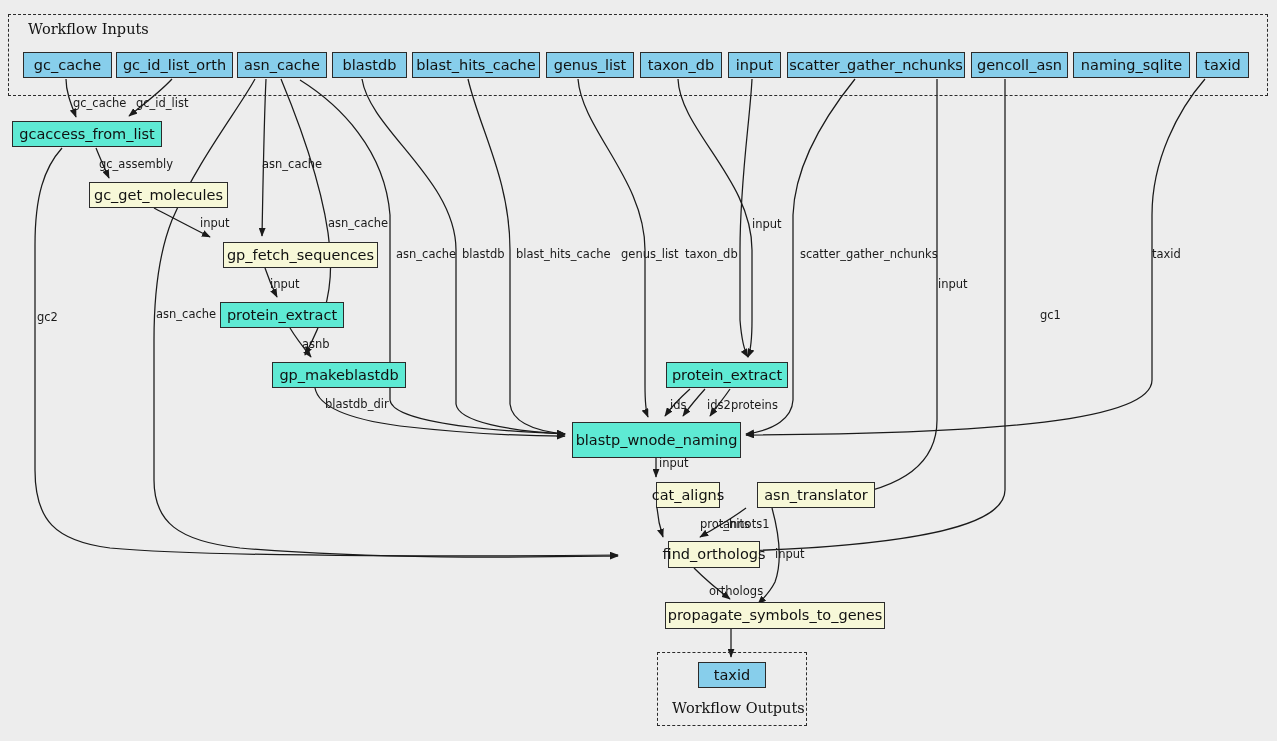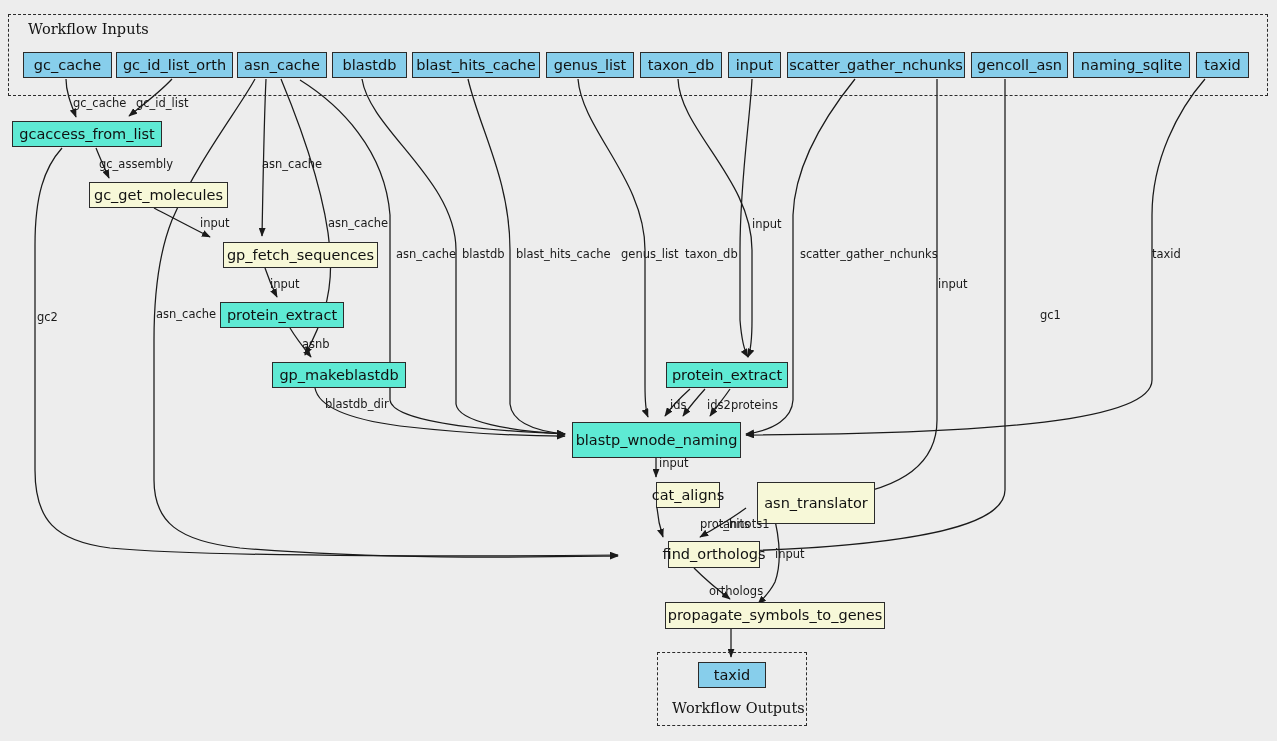--- a/index.html
+++ b/index.html
@@ -188,21 +188,21 @@
       </div>
       <div class="node proc-orange" style="left: 666px; top: 362px; width: 122px; height: 26px;">
         <span>protein_extract</span>
       </div>
       <div class="node proc-orange" style="left: 572px; top: 422px; width: 169px; height: 36px;">
         <span>blastp_wnode_naming</span>
       </div>
       <div class="node proc-yellow" style="left: 612px; top: 482px; width: 64px; height: 26px;">
         <span>cat_aligns</span>
       </div>
-      <div class="node proc-yellow" style="left: 713px; top: 482px; width: 118px; height: 42px;">
+      <div class="node proc-yellow" style="left: 713px; top: 482px; width: 118px; height: 26px;">
         <span>asn_translator</span>
       </div>
       <div class="node proc-yellow" style="left: 624px; top: 541px; width: 92px; height: 27px;">
         <span>find_orthologs</span>
       </div>
       <div class="node proc-yellow" style="left: 621px; top: 602px; width: 220px; height: 27px;">
         <span>propagate_symbols_to_genes</span>
       </div>
     </div>
   <div id="output-nodes">

